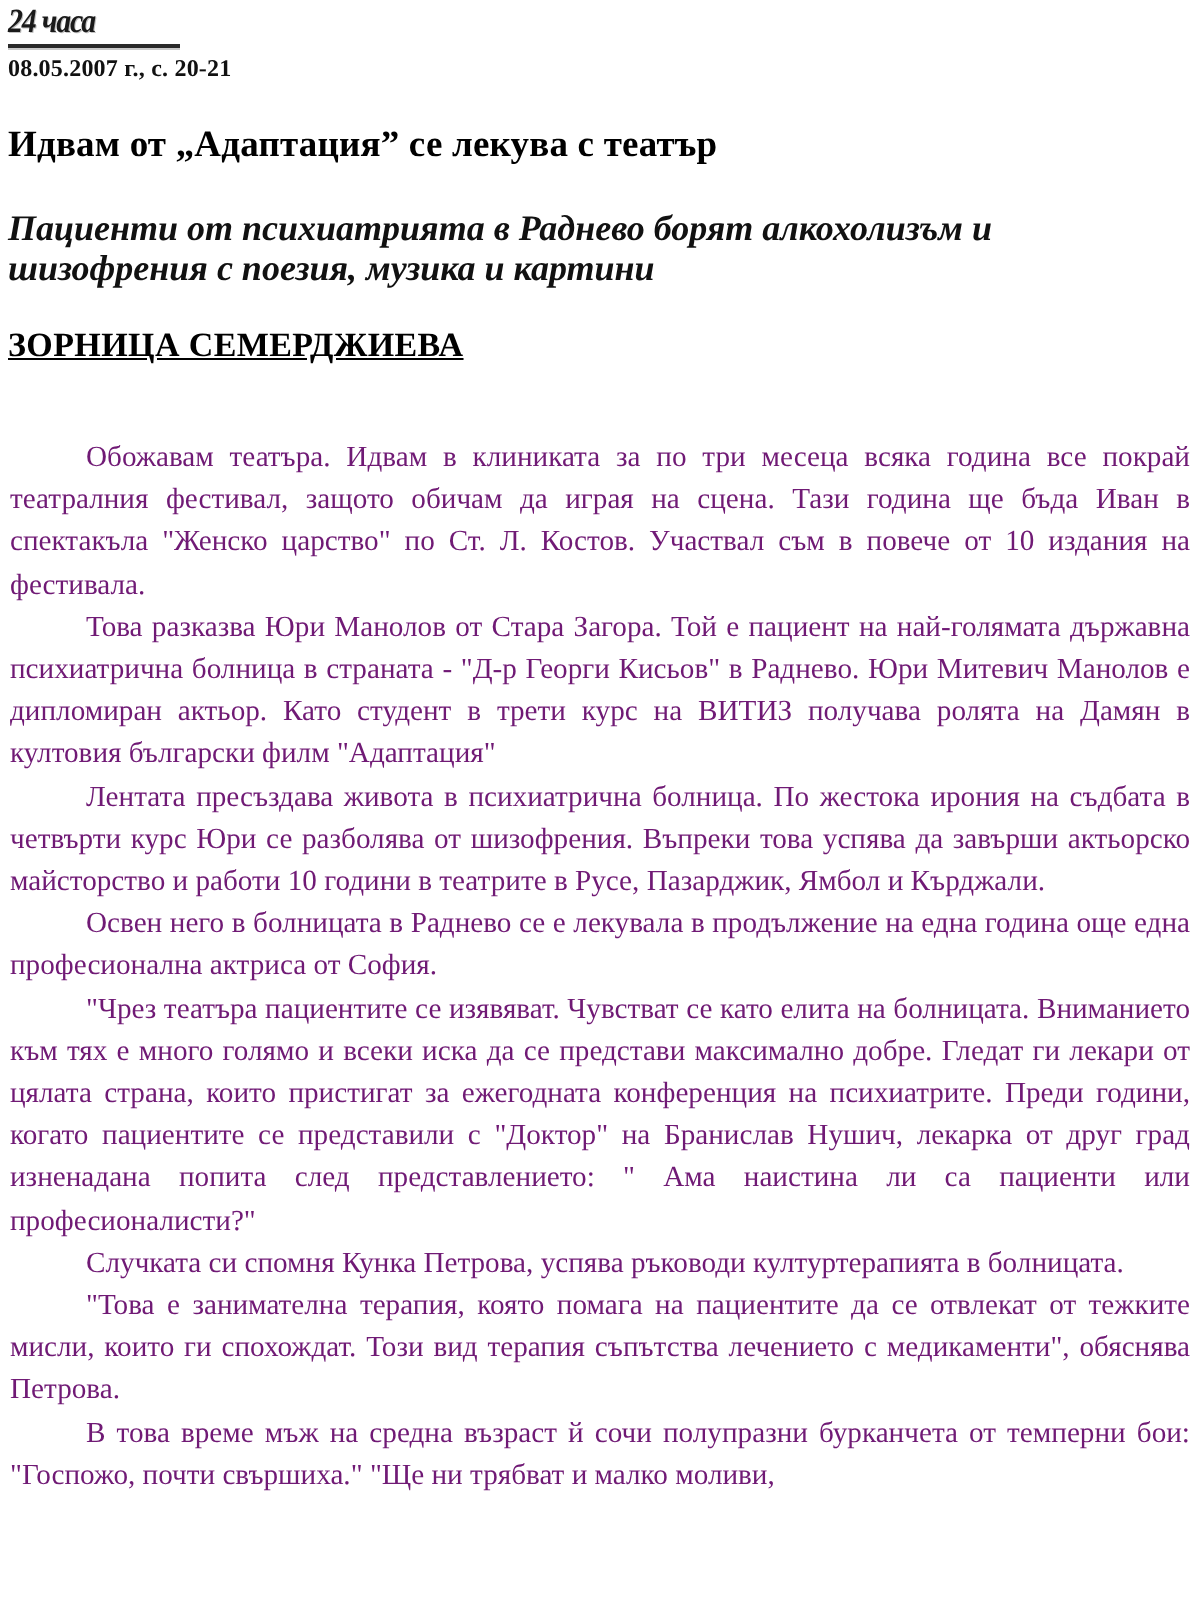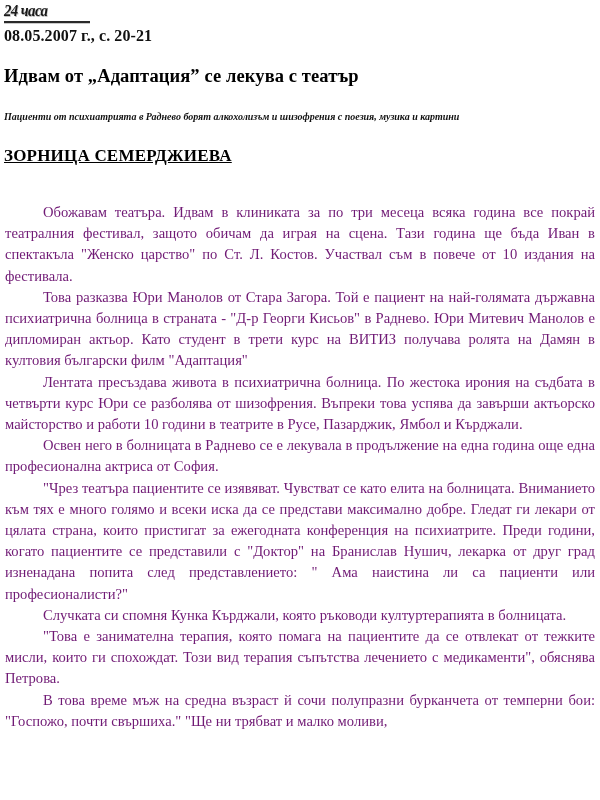--- a/index.html
+++ b/index.html
@@ -47,38 +47,38 @@
   .masthead-rule {
     width: 86px;
     height: 2px;
     background: #2a2a2a;
     margin-top: 1px;
     box-shadow: 0 1px 0 rgba(150,150,150,0.5);
   }
 
   .dateline {
     margin: 5px 0 0 4px;
-    font-size: 16px;
+    font-size: 12px;
     font-weight: 700;
     letter-spacing: 0.1px;
     color: #111;
   }
 
   
   .headline {
     margin: 20px 4px 0 4px;
     font-size: 18.5px;
     font-weight: 700;
     line-height: 23px;
     letter-spacing: 0.1px;
     color: #000;
   }
   .subhead {
     margin: 19px 4px 0 4px;
-    font-size: 10px;
+    font-size: 18px;
     font-weight: 700;
     font-style: italic;
     line-height: 20px;
     color: #111;
   }
   .byline {
     margin: 19px 4px 0 4px;
     font-size: 17px;
     font-weight: 700;
     letter-spacing: 0.2px;
@@ -120,18 +120,18 @@
   <h2 class="subhead">Пациенти от психиатрията в Раднево борят алкохолизъм и шизофрения с поезия, музика и картини</h2>
 
   <div class="byline">ЗОРНИЦА СЕМЕРДЖИЕВА</div>
 
   <div class="article-body">
     <p>Обожавам театъра. Идвам в клиниката за по три месеца всяка година все покрай театралния фестивал, защото обичам да играя на сцена. Тази година ще бъда Иван в спектакъла "Женско царство" по Ст. Л. Костов. Участвал съм в повече от 10 издания на фестивала.</p>
     <p>Това разказва Юри Манолов от Стара Загора. Той е пациент на най-голямата държавна психиатрична болница в страната - "Д-р Георги Кисьов" в Раднево. Юри Митевич Манолов е дипломиран актьор. Като студент в трети курс на ВИТИЗ получава ролята на Дамян в култовия български филм "Адаптация"</p>
     <p>Лентата пресъздава живота в психиатрична болница. По жестока ирония на съдбата в четвърти курс Юри се разболява от шизофрения. Въпреки това успява да завърши актьорско майсторство и работи 10 години в театрите в Русе, Пазарджик, Ямбол и Кърджали.</p>
     <p>Освен него в болницата в Раднево се е лекувала в продължение на една година още една професионална актриса от София.</p>
     <p>"Чрез театъра пациентите се изявяват. Чувстват се като елита на болницата. Вниманието към тях е много голямо и всеки иска да се представи максимално добре. Гледат ги лекари от цялата страна, които пристигат за ежегодната конференция на психиатрите. Преди години, когато пациентите се представили с "Доктор" на Бранислав Нушич, лекарка от друг град изненадана попита след представлението: " Ама наистина ли са пациенти или професионалисти?"</p>
-    <p>Случката си спомня Кунка Кърджали, която ръководи културтерапията в болницата.</p>
+    <p>Случката си спомня Кунка Петрова, успява ръководи културтерапията в болницата.</p>
     <p>"Това е занимателна терапия, която помага на пациентите да се отвлекат от тежките мисли, които ги спохождат. Този вид терапия съпътства лечението с медикаменти", обяснява Петрова.</p>
     <p>В това време мъж на средна възраст й сочи полупразни бурканчета от темперни бои: "Госпожо, почти свършиха." "Ще ни трябват и малко моливи,</p>
   </div>
 
 </div>
 
 </body></html>

